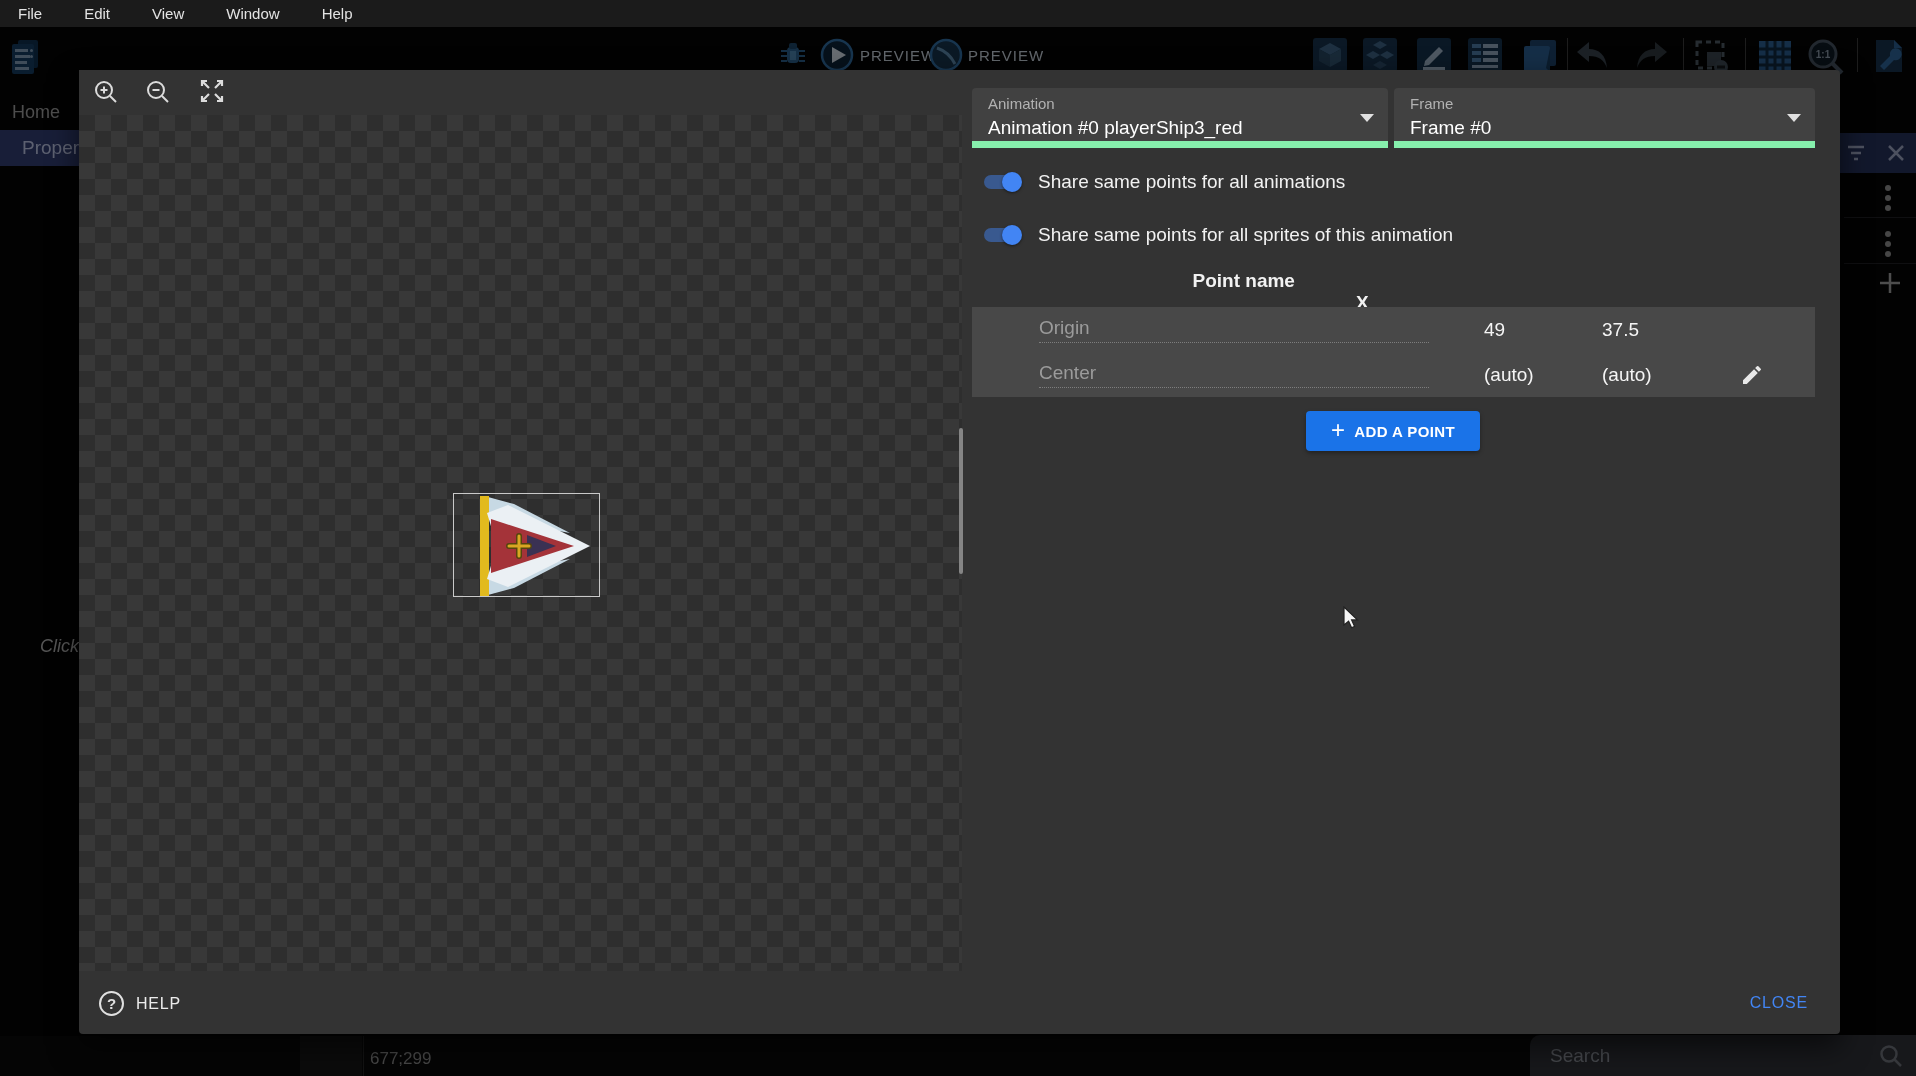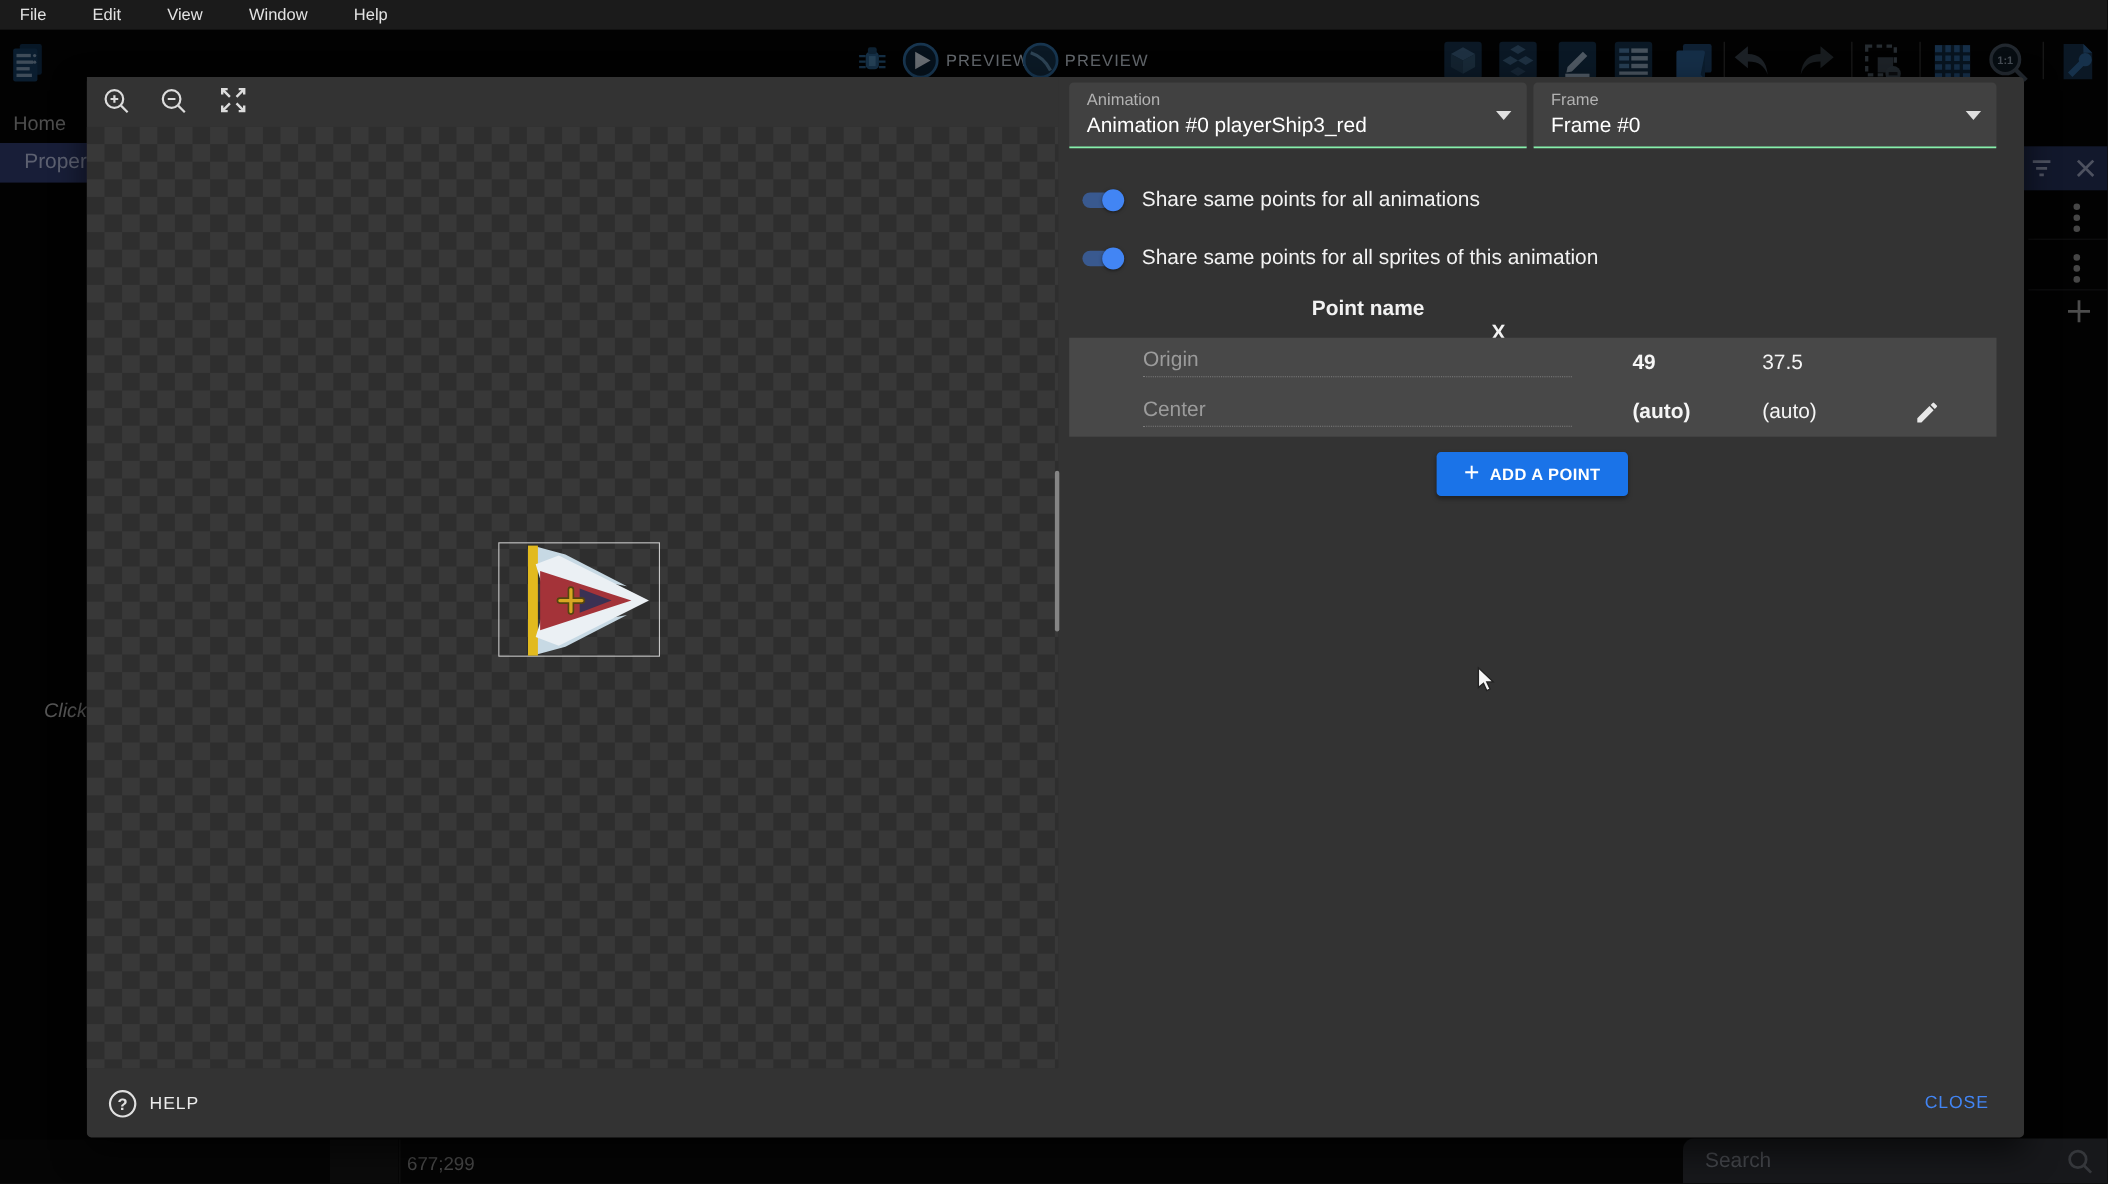--- a/index.html
+++ b/index.html
@@ -37,39 +37,39 @@
   .tool-btn { position:absolute; width:28px; height:28px; cursor:pointer; }
   .canvas { position:absolute; left:0; top:45px; width:883px; height:856px;
             background-color:#2e2e2e;
             background-image:conic-gradient(#383838 0 25%, #2e2e2e 0 50%, #383838 0 75%, #2e2e2e 0);
             background-size:32px 32px; }
   .sprite-box { position:absolute; left:374px; top:378px; width:147px; height:104px;
                 border:1px solid #c9c9c9; }
   .vscroll { position:absolute; left:880px; top:358px; width:4px; height:146px; background:#858585; border-radius:2px; }
 
   .panel { position:absolute; left:893px; top:0; width:843px; height:901px; }
-  .dd { position:absolute; top:5px; height:60px; background:#414141; border-bottom:2px solid #86efac;
+  .dd { position:absolute; top:18px; height:60px; background:#414141; border-bottom:7px solid #86efac;
         border-radius:4px 4px 0 0; cursor:pointer; }
   .dd .dd-label { position:absolute; left:16px; top:7px; font-size:15px; color:#b2b2b2; }
   .dd .dd-value { position:absolute; left:16px; top:29px; font-size:19px; color:#fff; white-space:nowrap; }
   .dd .dd-arrow { position:absolute; right:14px; top:26px; width:0; height:0;
                   border-left:7px solid transparent; border-right:7px solid transparent;
                   border-top:8px solid #e0e0e0; }
 
   .toggle-row { position:absolute; left:8px; height:30px; display:flex; align-items:center; gap:16px; }
   .switch { position:relative; width:42px; height:22px; cursor:pointer; flex:none; }
   .switch .track { position:absolute; left:4px; top:4px; width:34px; height:14px; border-radius:7px; background:#39598f; }
   .switch .knob { position:absolute; right:0; top:1px; width:20px; height:20px; border-radius:50%;
                   background:#4285f4; box-shadow:0 1px 3px rgba(0,0,0,0.5); }
   .toggle-label { color:#f2f2f2; font-size:19px; }
 
   .tbl-row { position:absolute; left:0; width:843px; display:flex; align-items:center;
              padding-left:67px; padding-right:24px; }
   .c-name { width:445px; }
-  .c-x { width:118px;font-weight:bold; }
+  .c-x { width:118px; }
   .c-y { width:110px; }
   .c-act { flex:1; display:flex; justify-content:center; }
   .tbl-head { top:200px; height:32px;flex-direction:column; }
   .tbl-head div { color:#f2f2f2; font-size:19px; font-weight:700; }
   .rows-band { position:absolute; left:0; top:237px; width:843px; height:90px; background:#484848; }
   .point-row { height:45px; }
   .point-name { display:inline-block; width:390px; color:#9b9b9b; font-size:19px;
                 border-bottom:1px dotted #7d7d7d; padding-bottom:3px; }
   .point-val { color:#f5f5f5; font-size:19px; }
   .edit-btn { width:28px; height:28px; cursor:pointer; display:flex; align-items:center; justify-content:center; }

